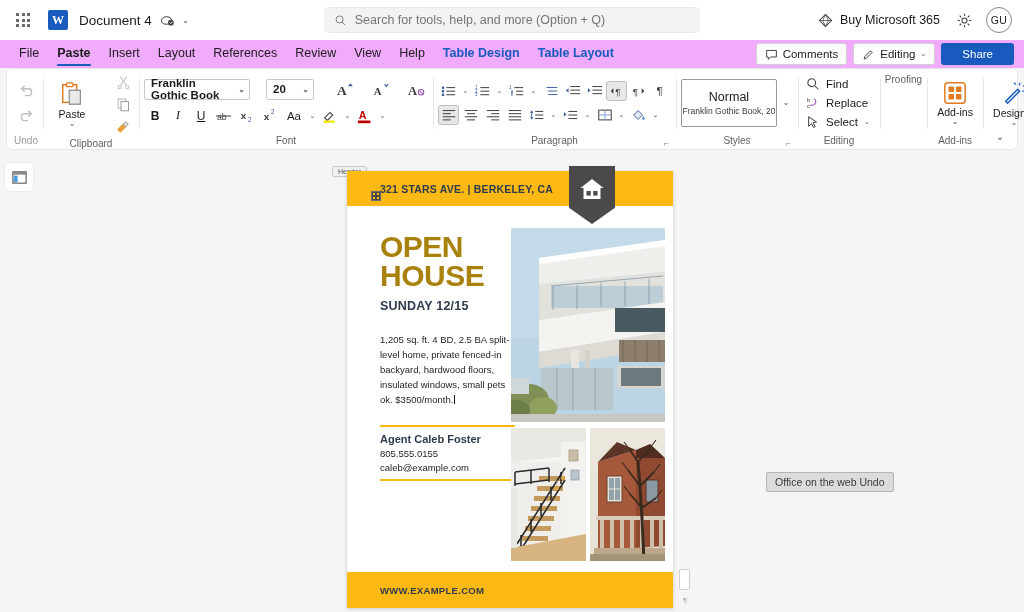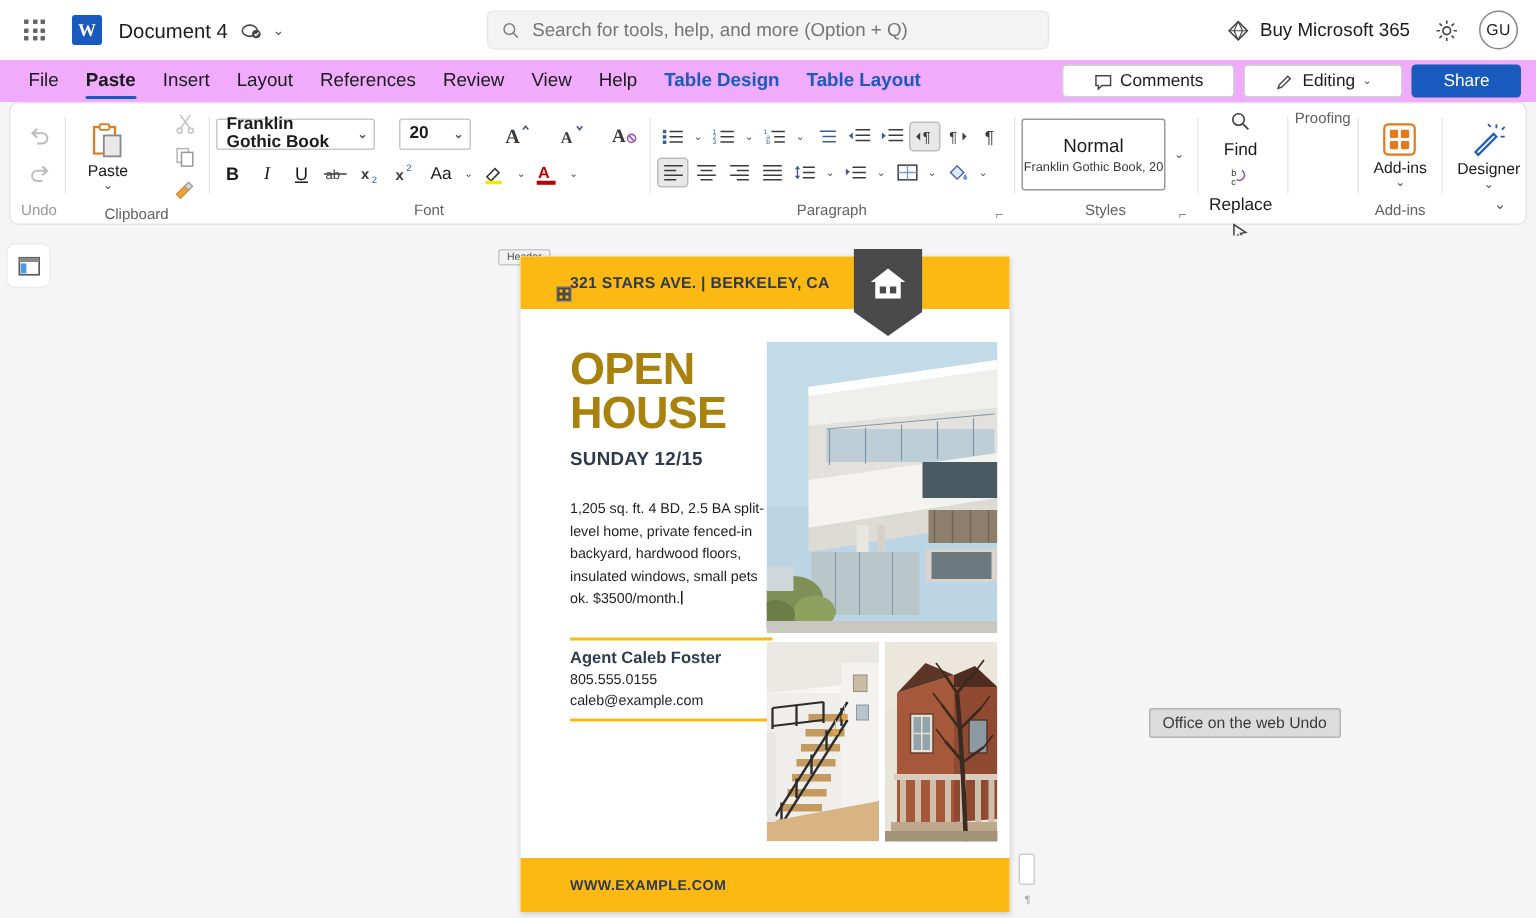--- a/index.html
+++ b/index.html
@@ -64,21 +64,21 @@
   }
   .tab.accent { color: #185abd; font-weight: bold; }
   .tab.active { font-weight: bold; }
   .tab.active::after {
     content: ''; position: absolute; left: 9px; right: 9px; bottom: -1px;
     height: 2px; background: #185abd; border-radius: 2px;
   }
   .tabbar-right { margin-left: auto; display: flex; align-items: center; gap: 6px; }
   .btn-light {
     display: flex; align-items: center; gap: 5px;
-    height: 22px; padding: 0 20px; font-size: 11.5px; color: #1b1b1b;
+    height: 22px; padding: 0 8px; font-size: 11.5px; color: #1b1b1b;
     border: 1px solid #d1d1d1; border-radius: 3px; background: #fff; cursor: pointer;
   }
   .btn-share {
     display: flex; align-items: center; gap: 5px;
     height: 22px; padding: 0 21px; font-size: 11.5px; color: #fff;
     border-radius: 3px; background: #185abd; cursor: pointer; flex-direction: column;
   }
 
   
   .ribbon-wrap { padding: 0 6px 4px; background: #f5f5f5; }
@@ -139,21 +139,21 @@
   .stylebox {
     width: 96px; height: 48px; border: 1px solid #9a9a9a; border-radius: 2px;
     display: flex; flex-direction: column; align-items: center; justify-content: center;
     background: #fff; cursor: pointer;
   }
   .stylebox .s1 { font-size: 12.5px; color: #1b1b1b; }
   .stylebox .s2 { font-size: 8.5px; color: #3a3a3a; margin-top: 2px; }
 
   
   .editcol { display: flex; flex-direction: column; gap: 1px; }
-  .editrow { display: flex; align-items: center; gap: 6px; padding: 2px 5px 2px 3px; border-radius: 3px; cursor: pointer; flex-direction: column; }
+  .editrow { display: flex; align-items: center; gap: 6px; padding: 2px 5px 2px 3px; border-radius: 3px; cursor: pointer; }
   .editrow .t { font-size: 11.5px; color: #1b1b1b; }
   .editrow .c { font-size: 7px; color: #555; }
 
   .ribbon-collapse {
     position: absolute; right: 6px; bottom: 4px; font-size: 10px; color: #555; cursor: pointer;
     width: 22px; height: 18px; display: flex; align-items: center; justify-content: center;
   }
 
   
   .canvas { position: absolute; top: 157px; left: 0; right: 0; bottom: 0; background: #f5f5f5; }

